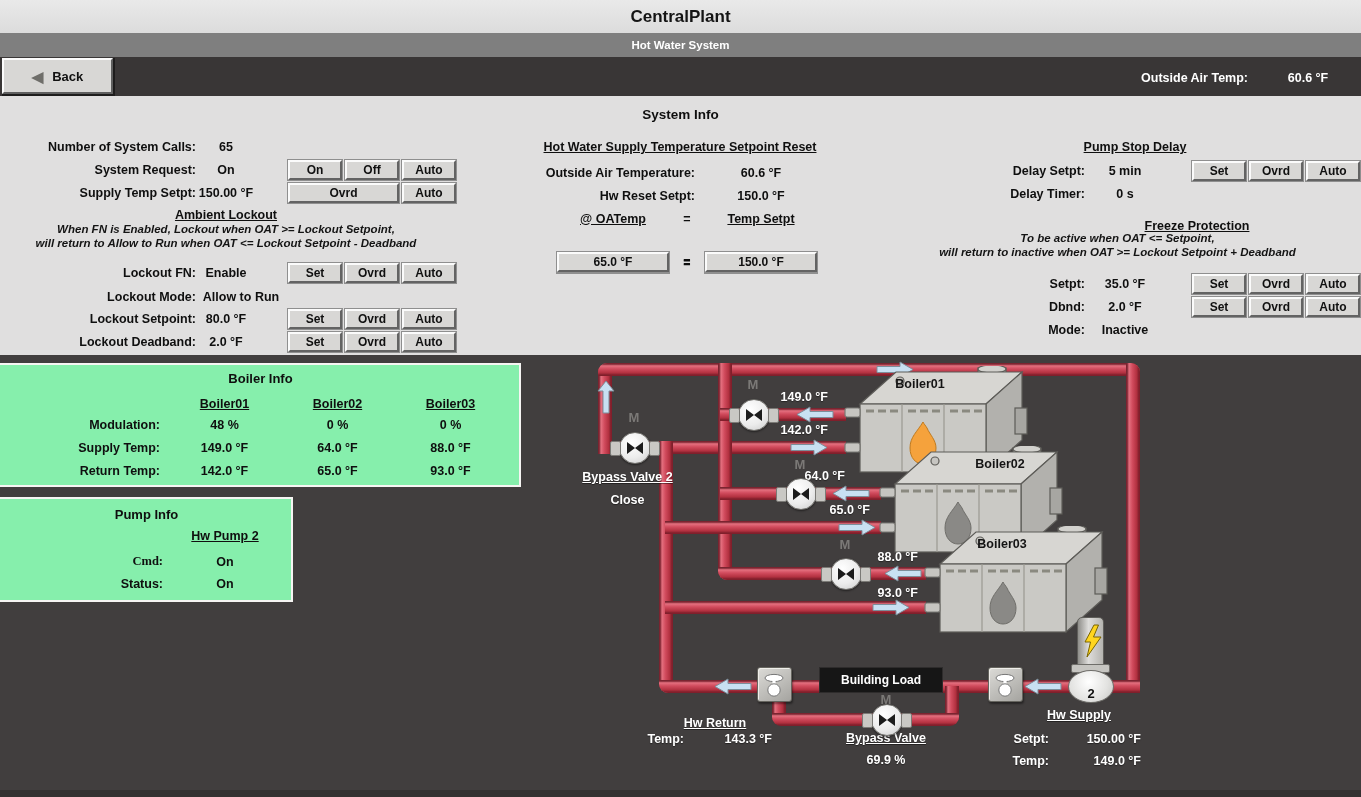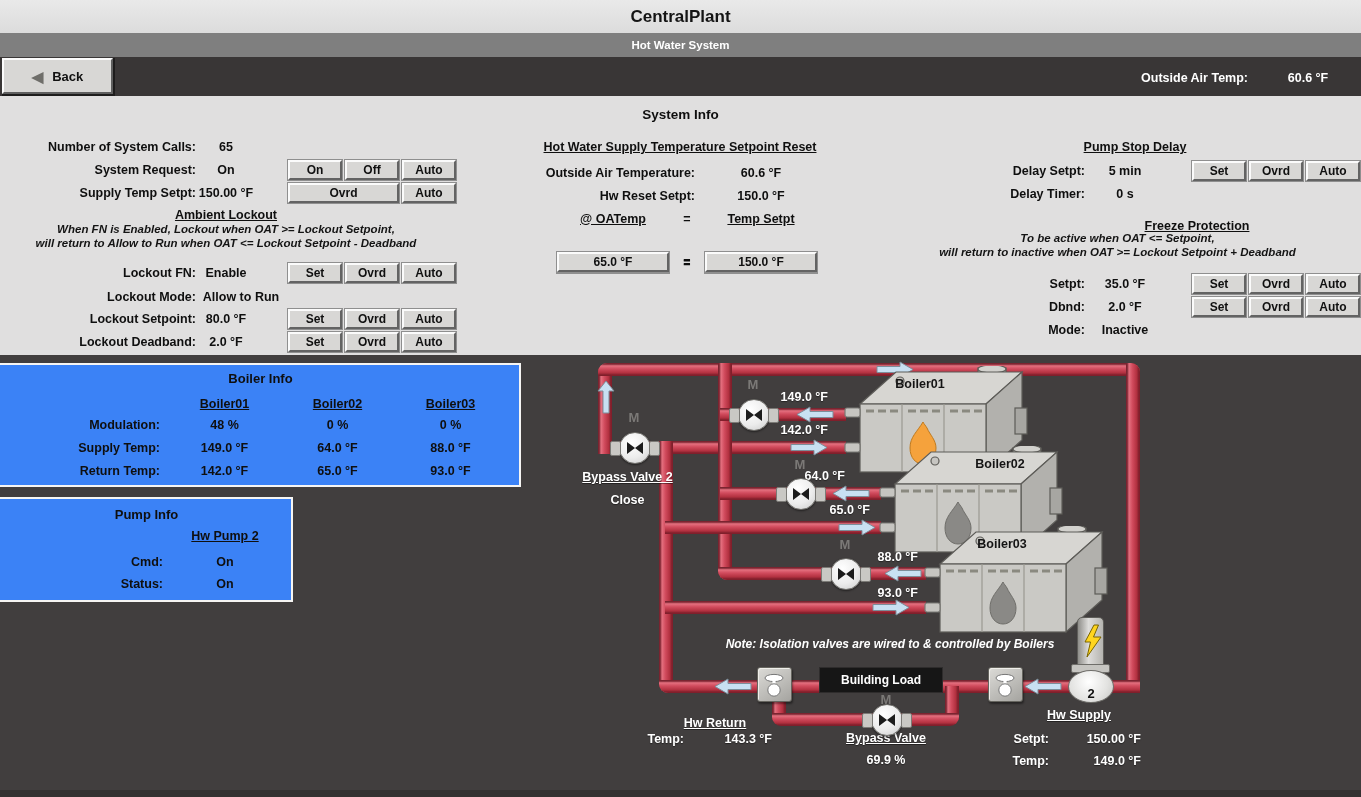--- a/index.html
+++ b/index.html
@@ -31,21 +31,21 @@
   .grp-r{margin-left:27px;}
   .btn{display:flex;align-items:center;justify-content:center;height:20px;background:#d8d7d5;
        border-top:2px solid #fbfbfb;border-left:2px solid #fbfbfb;border-right:2px solid #636363;
        border-bottom:2px solid #636363;box-shadow:0 0 0 1px #8f8f8f;font-family:"Liberation Sans",sans-serif;
        font-size:12px;font-weight:bold;color:#101010;padding:0;cursor:pointer;box-sizing:border-box;}
   .w54{width:54px}.w111{width:111px}.w112{width:112px}
   .h-ul{font-size:12.5px;font-weight:bold;color:#0f0f0f;text-decoration:underline;text-align:center;}
   .itx{font-size:11.5px;font-weight:bold;font-style:italic;color:#141414;text-align:center;}
   .eq{font-size:12.5px;font-weight:bold;color:#0f0f0f;text-align:center;width:36px;}
   
-  .panel{background:#3b82f6;border:2px solid #f6f5f3;border-left:none;box-sizing:border-box;}
+  .panel{background:#86efac;border:2px solid #f6f5f3;border-left:none;box-sizing:border-box;}
   
   .ph{position:absolute;height:13px;background:linear-gradient(180deg,#7b2430 0%,#7b2430 8%,#e4707f 22%,#d14b5d 46%,#b23140 76%,#801f2b 92%,#801f2b 100%);}
   .pv{position:absolute;width:14px;background:linear-gradient(90deg,#7b2430 0%,#7b2430 8%,#e4707f 22%,#d14b5d 46%,#b23140 76%,#801f2b 92%,#801f2b 100%);}
   
   .valve{position:absolute;width:30px;height:30px;border-radius:50%;z-index:9;
          background:radial-gradient(circle at 38% 32%,#ffffff,#ececec 55%,#c9c9c9);
          border:1px solid #6f6e6a;box-shadow:0 1px 2px rgba(0,0,0,.45);}
   .valve::before,.valve::after{content:"";position:absolute;top:8px;width:9px;height:13px;background:#c9c8c4;
          border:1px solid #7b7a76;border-radius:2px;}
   .valve::before{left:-10px;} .valve::after{right:-10px;}
@@ -245,21 +245,21 @@
       <span class="val" style="width:113px;">142.0 °F</span>
       <span class="val" style="width:113px;">65.0 °F</span>
       <span class="val" style="width:113px;">93.0 °F</span>
     </div>
   </div>
 
   <div class="abs panel" style="left:0;top:497px;width:293px;height:105px;">
     <div class="abs section-title" style="left:0;top:8px;width:293px;font-size:13px;">Pump Info</div>
     <div class="abs h-ul" style="left:163px;top:30px;width:124px;">Hw Pump 2</div>
     <div class="irow" style="left:0;top:52px;width:293px;">
-      <span class="lbl" style="width:163px;">Cmd:</span>
+      <span class="lbl" style="width:163px;font-family:Liberation Serif, serif;">Cmd:</span>
       <span class="val" style="width:124px;">On</span>
     </div>
     <div class="irow" style="left:0;top:74px;width:293px;">
       <span class="lbl" style="width:163px;">Status:</span>
       <span class="val" style="width:124px;">On</span>
     </div>
   </div>
 
   <div class="pv" style="left:598px;top:363px;height:91px;border-top-left-radius:9px;"></div>
   <div class="ph" style="left:598px;top:363px;width:542px;border-top-left-radius:9px;border-top-right-radius:9px;"></div>
@@ -404,21 +404,20 @@
   <div class="dlink" style="left:565px;top:470px;width:125px;">Bypass Valve 2</div>
   <div class="dtxt tcenter" style="left:565px;top:493px;width:125px;">Close</div>
 
   <div class="dtxt tright" style="left:768px;top:390px;width:60px;">149.0 °F</div>
   <div class="dtxt tright" style="left:768px;top:423px;width:60px;">142.0 °F</div>
   <div class="dtxt tright" style="left:787px;top:469px;width:58px;">64.0 °F</div>
   <div class="dtxt tright" style="left:812px;top:503px;width:58px;">65.0 °F</div>
   <div class="dtxt tright" style="left:860px;top:550px;width:58px;">88.0 °F</div>
   <div class="dtxt tright" style="left:860px;top:586px;width:58px;">93.0 °F</div>
 
-  <div class="note" style="left:660px;top:637px;width:460px;">Note: Isolation valves are wired to &amp; controlled by Boilers</div>
 
   <div class="dlink" style="left:680px;top:672px;width:70px;margin-top:44px;">Hw Return</div>
   <div class="dtxt tright" style="left:640px;top:732px;width:44px;">Temp:</div>
   <div class="dtxt tright" style="left:712px;top:732px;width:60px;">143.3 °F</div>
 
   <div class="dlink" style="left:846px;top:731px;width:80px;">Bypass Valve</div>
   <div class="dtxt tcenter" style="left:856px;top:753px;width:60px;">69.9 %</div>
 
   <div class="dlink" style="left:1043px;top:708px;width:72px;">Hw Supply</div>
   <div class="dtxt tright" style="left:1005px;top:732px;width:44px;">Setpt:</div>

